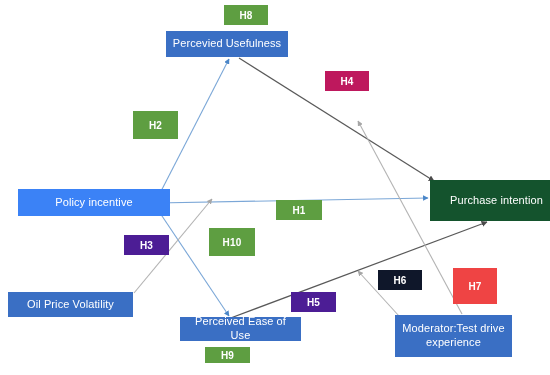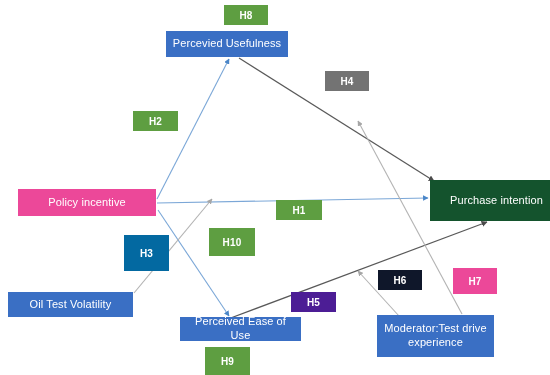--- a/index.html
+++ b/index.html
@@ -81,62 +81,62 @@
         <line x1="134" y1="293" x2="212" y2="199" stroke="#b3b3b3" stroke-width="1.1" marker-end="url(#ah-gray)"></line>
         <line x1="399" y1="316" x2="358" y2="271" stroke="#b3b3b3" stroke-width="1.1" marker-end="url(#ah-gray)"></line>
         <line x1="462" y1="314" x2="358" y2="121" stroke="#b3b3b3" stroke-width="1.1" marker-end="url(#ah-gray)"></line>
       </g>
   </svg>
 
   <div id="node-group">
       <div class="node-box" style="left: 166px; top: 31px; width: 122px; height: 26px; background: rgb(58, 111, 196); color: rgb(255, 255, 255);">
         <span>Percevied Usefulness</span>
       </div>
-      <div class="node-box" style="left: 18px; top: 189px; width: 138px; height: 27px; background: #ec4899; color: rgb(255, 255, 255);">
+      <div class="node-box" style="left: 18px; top: 189px; width: 152px; height: 27px; background: #3b82f6; color: rgb(255, 255, 255);">
         <span>Policy incentive</span>
       </div>
       <div class="node-box" style="left: 8px; top: 292px; width: 125px; height: 25px; background: rgb(58, 111, 196); color: rgb(255, 255, 255);">
-        <span>Oil Test Volatility</span>
+        <span>Oil Price Volatility</span>
       </div>
       <div class="node-box" style="left: 180px; top: 317px; width: 121px; height: 24px; background: rgb(58, 111, 196); color: rgb(255, 255, 255);">
         <span>Perceived Ease of Use</span>
       </div>
       <div class="node-box" style="left: 430px; top: 180px; width: 133px; height: 41px; background: #14532d; color: rgb(255, 255, 255); text-align: right;">
         <span>Purchase intention</span>
       </div>
-      <div class="node-box" style="left: 377px; top: 315px; width: 117px; height: 42px; background: rgb(58, 111, 196); color: rgb(255, 255, 255);">
+      <div class="node-box" style="left: 395px; top: 315px; width: 117px; height: 42px; background: rgb(58, 111, 196); color: rgb(255, 255, 255);">
         <span>Moderator:Test drive experience</span>
       </div>
     </div>
   <div id="hypothesis-group">
       <div class="hyp-label" style="left: 224px; top: 5px; width: 44px; height: 20px; background: rgb(94, 158, 65); color: rgb(255, 255, 255);">
         <span>H8</span>
       </div>
-      <div class="hyp-label" style="left: 325px; top: 71px; width: 44px; height: 20px; background: #737373; color: rgb(255, 255, 255);">
+      <div class="hyp-label" style="left: 325px; top: 71px; width: 44px; height: 20px; background: #be185d; color: rgb(255, 255, 255);">
         <span>H4</span>
       </div>
-      <div class="hyp-label" style="left: 133px; top: 111px; width: 45px; height: 20px; background: rgb(94, 158, 65); color: rgb(255, 255, 255);">
+      <div class="hyp-label" style="left: 133px; top: 111px; width: 45px; height: 28px; background: rgb(94, 158, 65); color: rgb(255, 255, 255);">
         <span>H2</span>
       </div>
       <div class="hyp-label" style="left: 276px; top: 200px; width: 46px; height: 20px; background: rgb(94, 158, 65); color: rgb(255, 255, 255);">
         <span>H1</span>
       </div>
       <div class="hyp-label" style="left: 209px; top: 228px; width: 46px; height: 28px; background: rgb(94, 158, 65); color: rgb(255, 255, 255);">
         <span>H10</span>
       </div>
-      <div class="hyp-label" style="left: 124px; top: 235px; width: 45px; height: 36px; background: #0369a1; color: rgb(255, 255, 255);">
+      <div class="hyp-label" style="left: 124px; top: 235px; width: 45px; height: 20px; background: #4c1d95; color: rgb(255, 255, 255);">
         <span>H3</span>
       </div>
       <div class="hyp-label" style="left: 378px; top: 270px; width: 44px; height: 20px; background: #0f172a; color: rgb(255, 255, 255);">
         <span>H6</span>
       </div>
-      <div class="hyp-label" style="left: 453px; top: 268px; width: 44px; height: 26px; background: #ec4899; color: rgb(255, 255, 255);">
+      <div class="hyp-label" style="left: 453px; top: 268px; width: 44px; height: 36px; background: #ef4444; color: rgb(255, 255, 255);">
         <span>H7</span>
       </div>
       <div class="hyp-label" style="left: 291px; top: 292px; width: 45px; height: 20px; background: #4c1d95; color: rgb(255, 255, 255);">
         <span>H5</span>
       </div>
-      <div class="hyp-label" style="left: 205px; top: 347px; width: 45px; height: 28px; background: rgb(94, 158, 65); color: rgb(255, 255, 255);">
+      <div class="hyp-label" style="left: 205px; top: 347px; width: 45px; height: 16px; background: rgb(94, 158, 65); color: rgb(255, 255, 255);">
         <span>H9</span>
       </div>
     </div>
 
 </div>
 
 </body></html>

